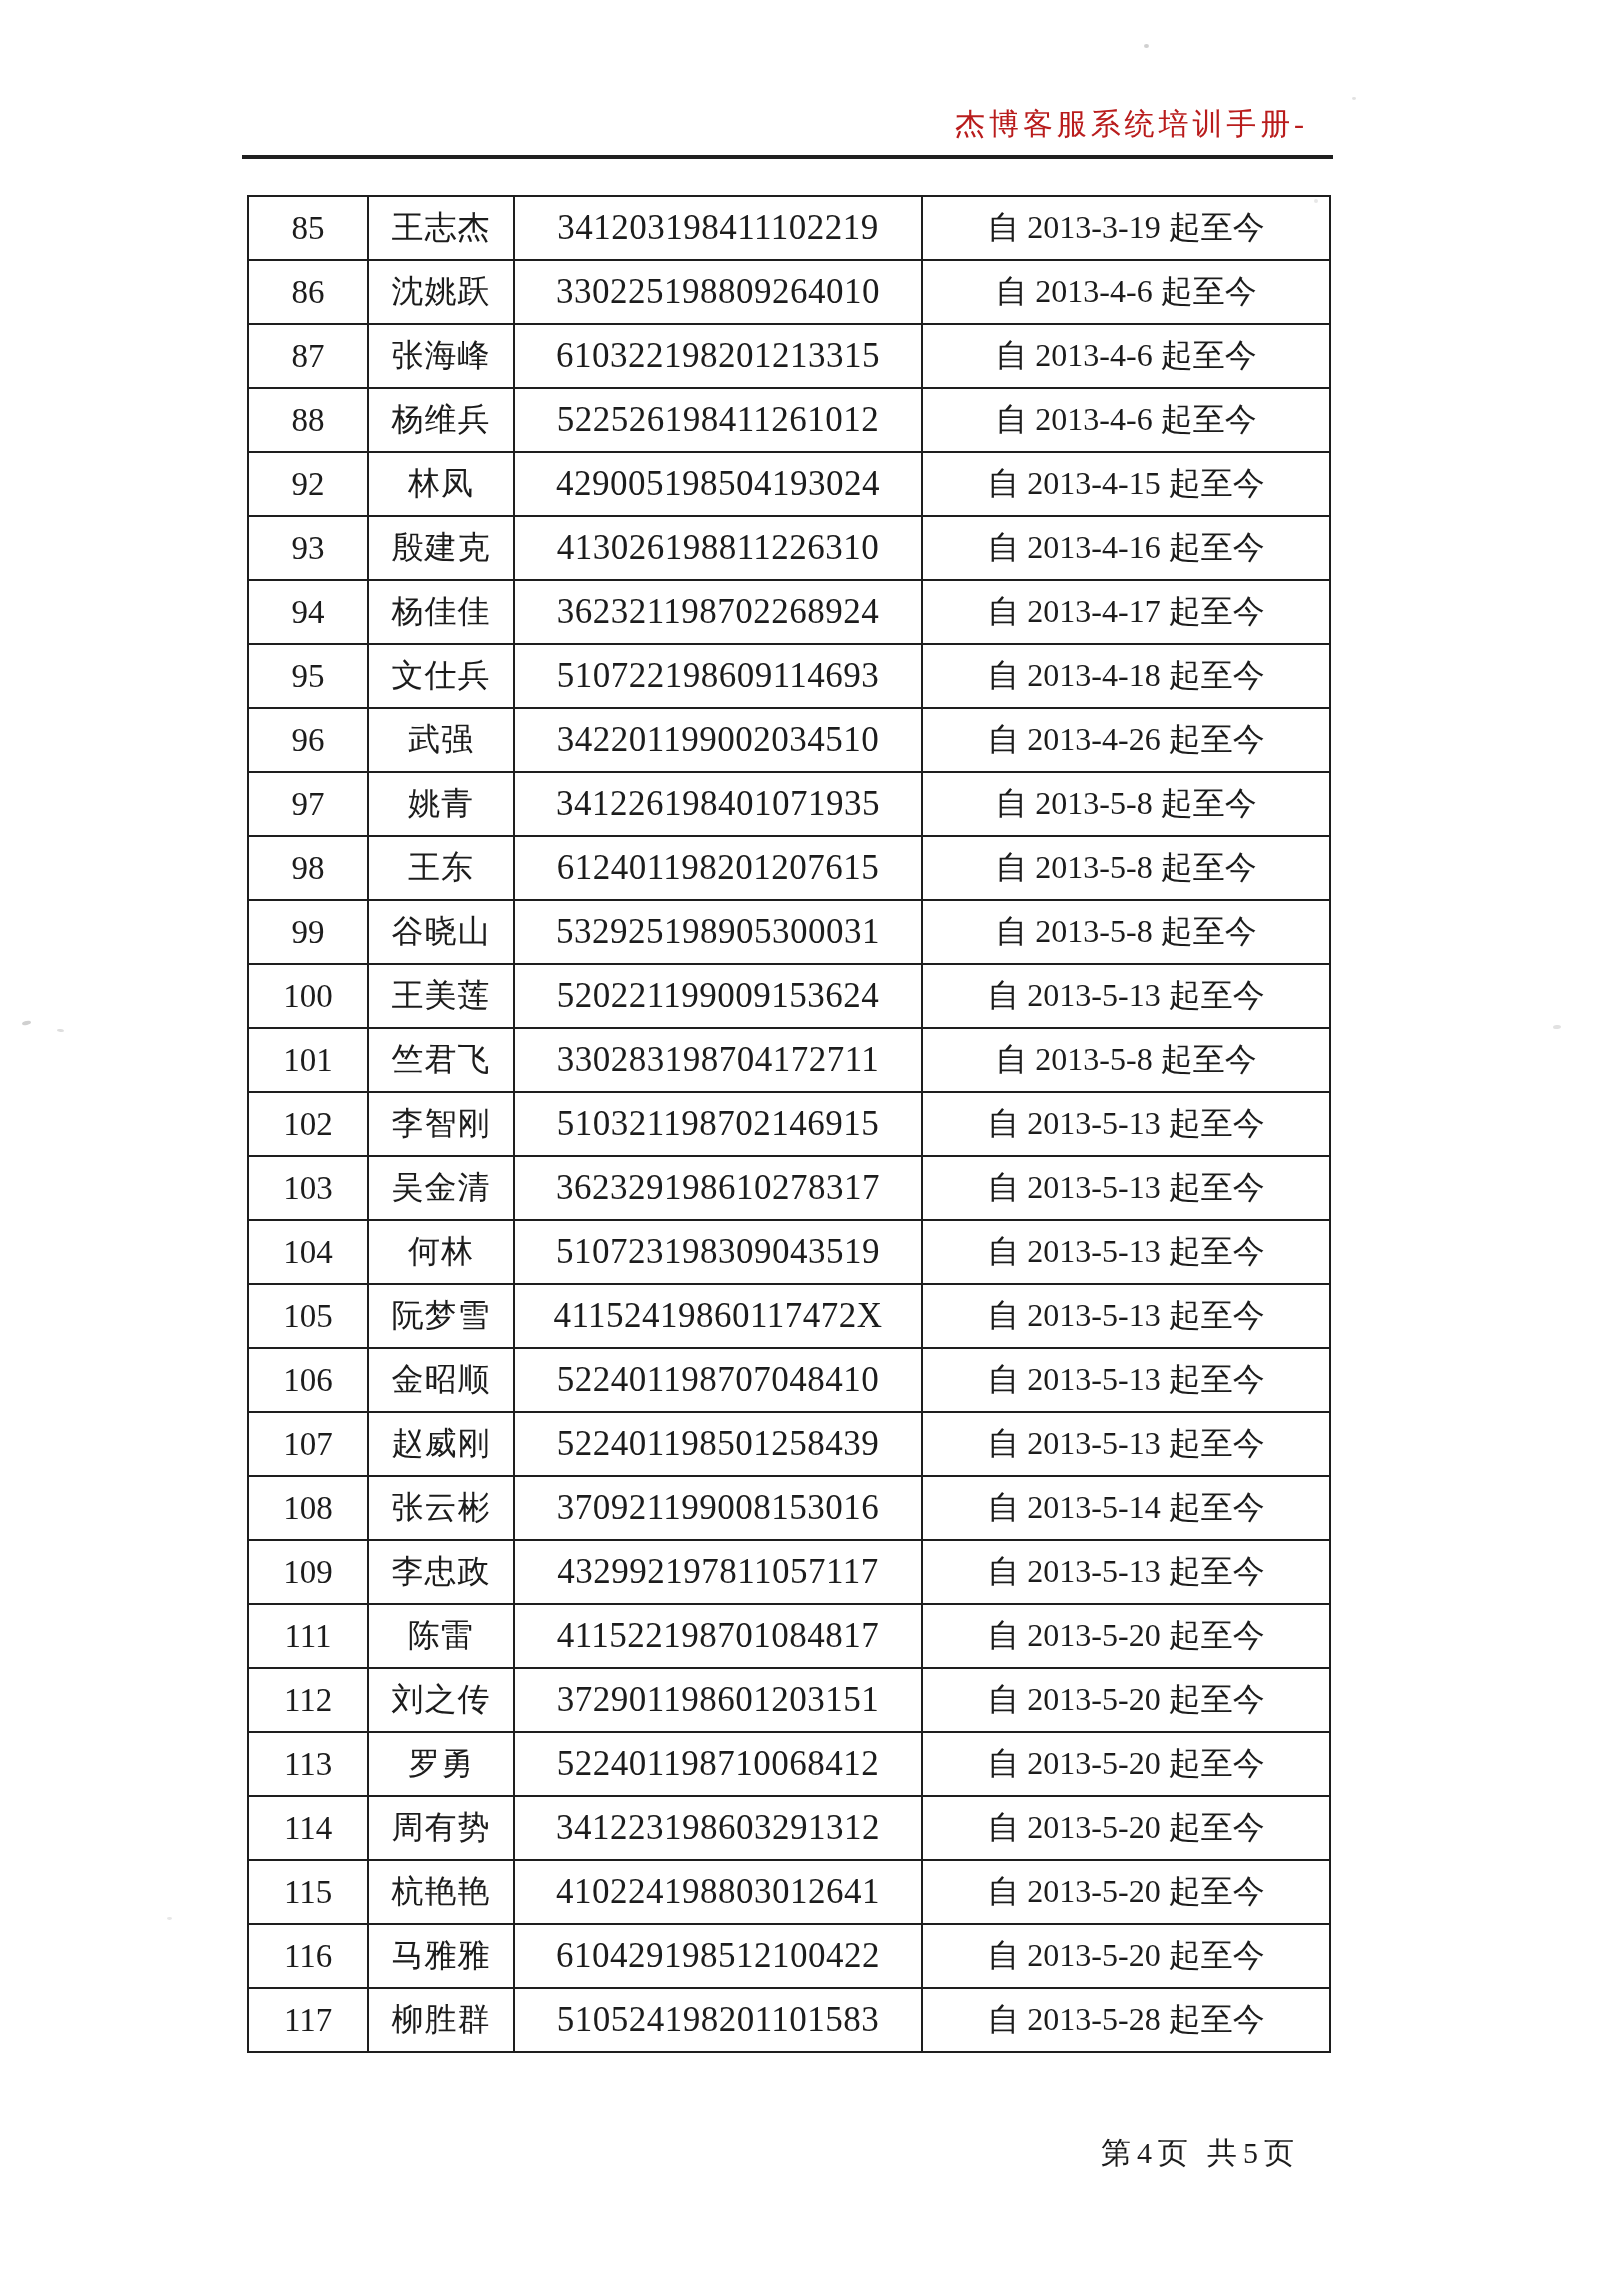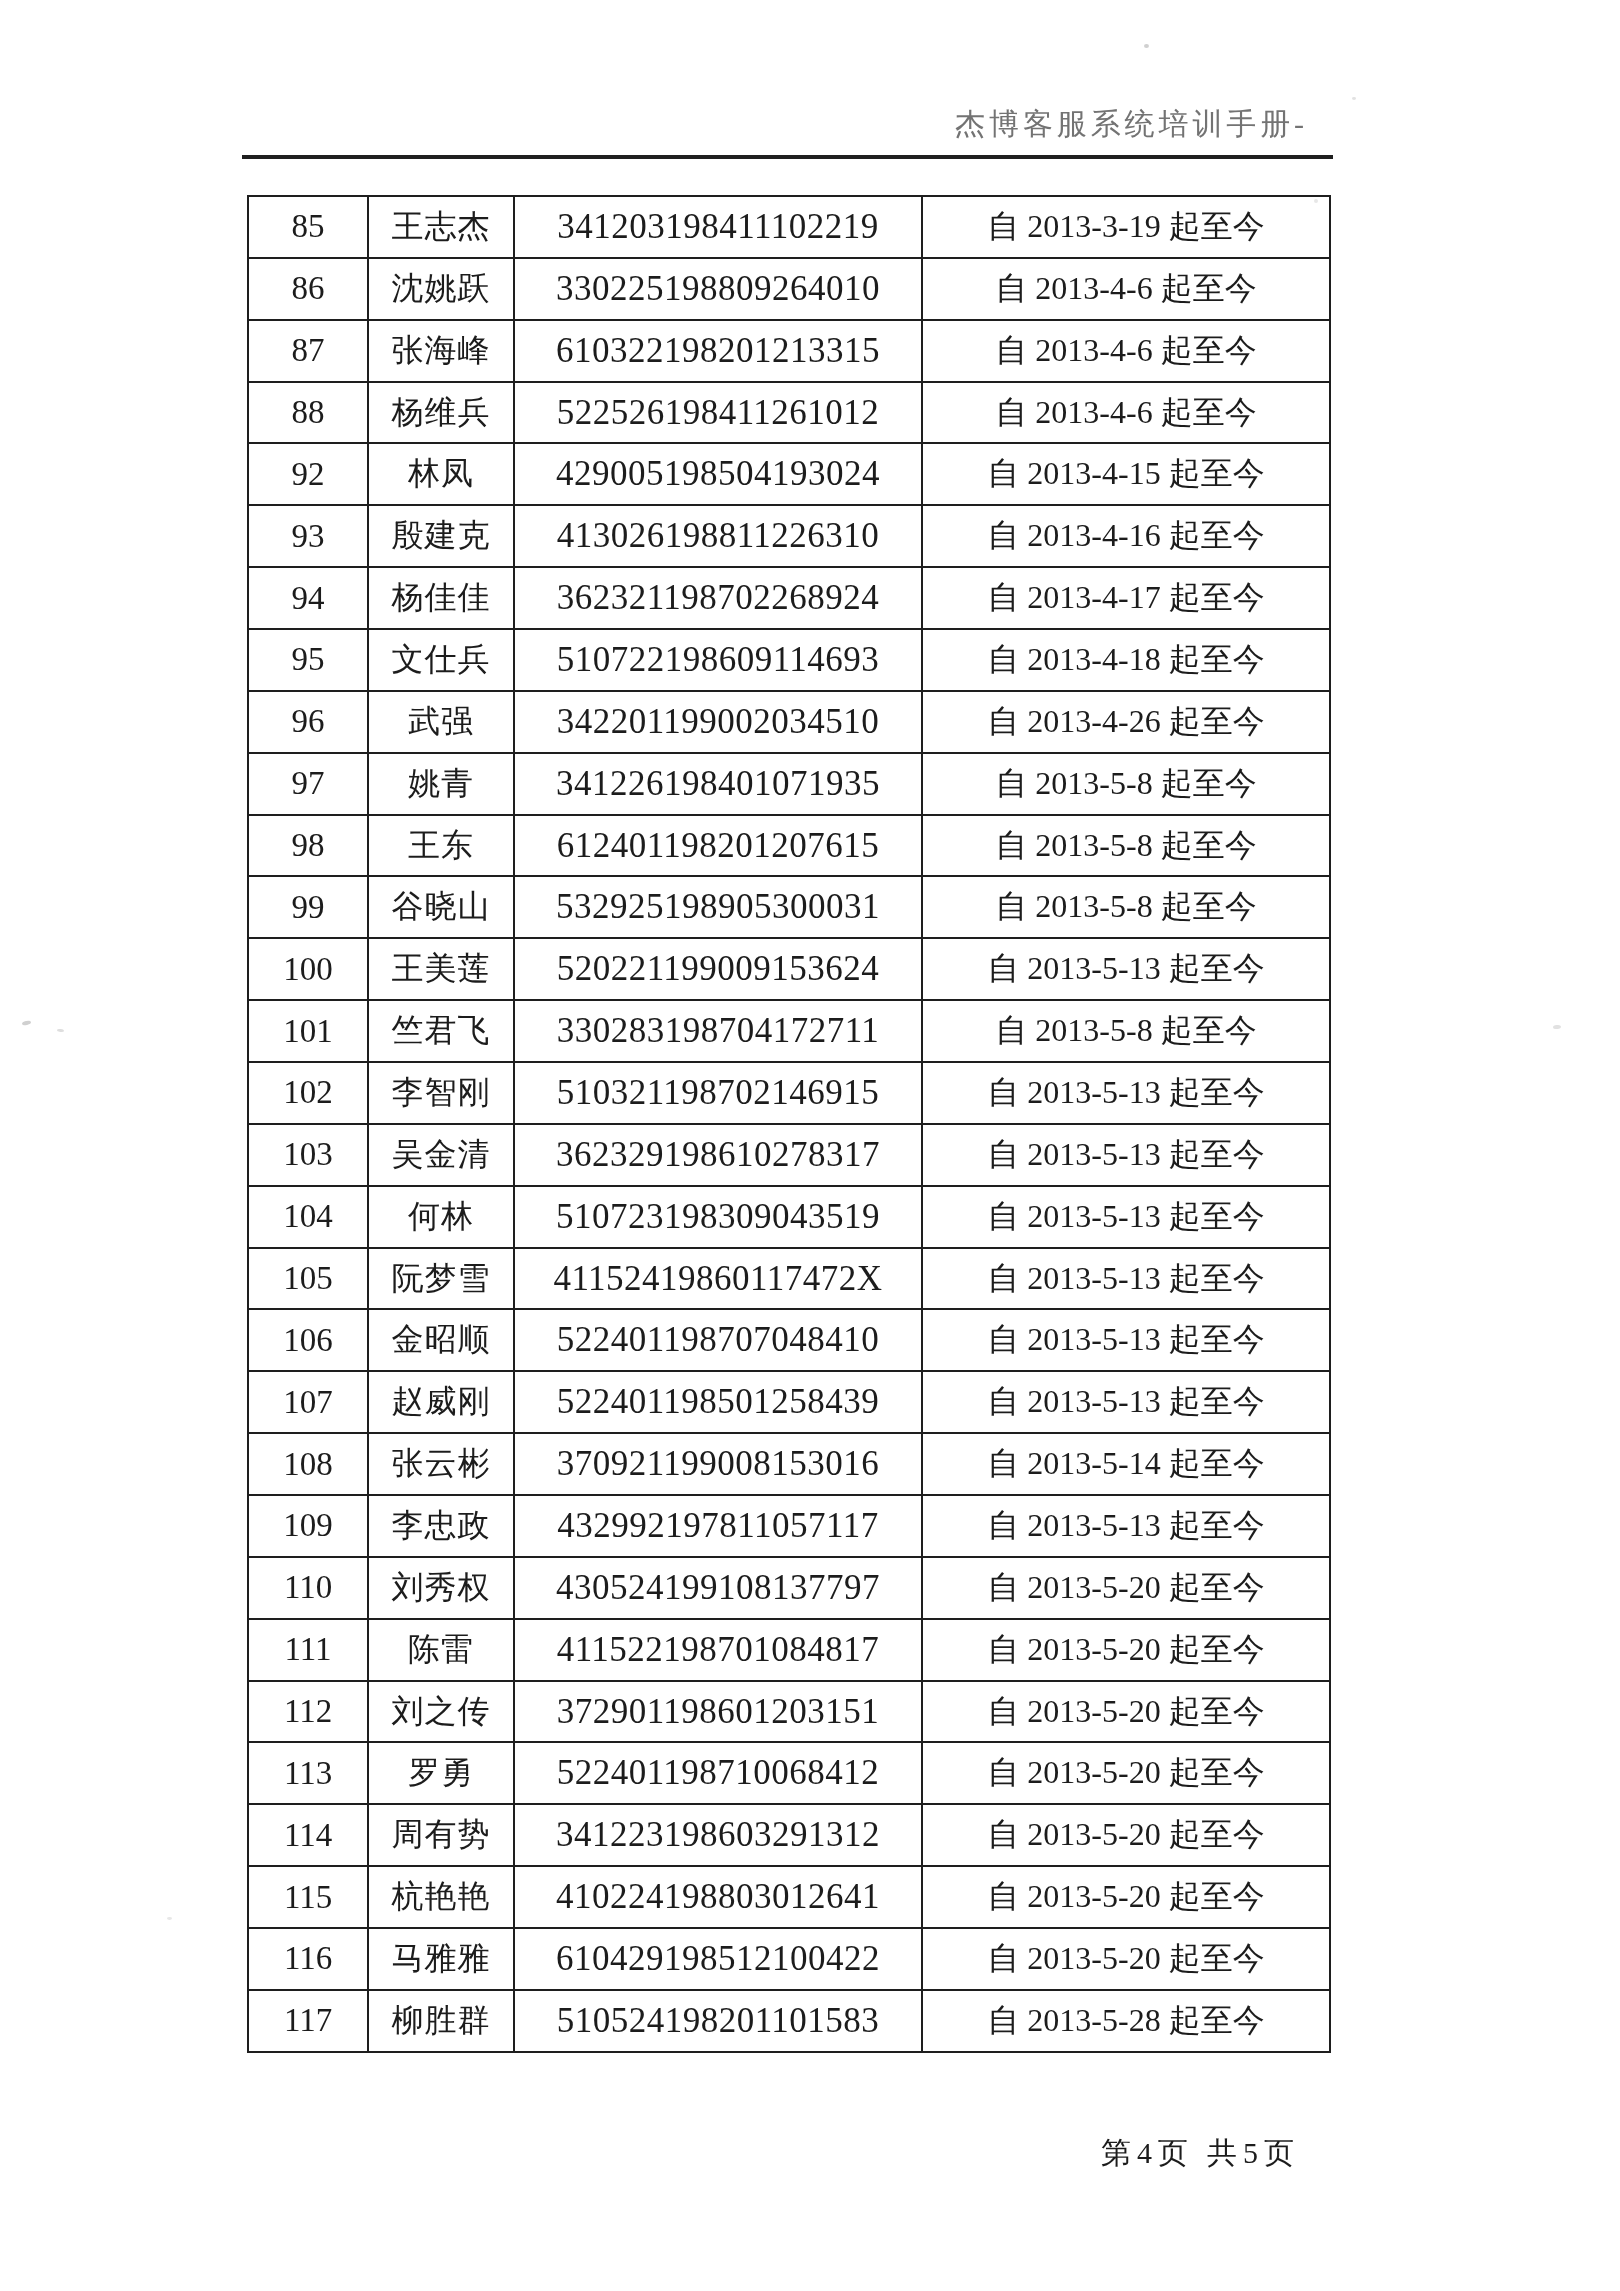--- a/index.html
+++ b/index.html
@@ -17,21 +17,21 @@
     font-family: "Liberation Serif", "DejaVu Serif", serif;
     color: #1c1c1c;
   }
   
   .header-title {
     position: absolute;
     top: 104px;
     right: 312px;
     font-size: 30px;
     letter-spacing: 3.9px;
-    color: #737373;
+    color: #b91c1c;
     white-space: nowrap;
   }
   .header-rule {
     position: absolute;
     top: 155px;
     left: 242px;
     width: 1091px;
     height: 3.9px;
     background: #1f1f1f;
   }
@@ -218,26 +218,20 @@
           <td class="col-id">370921199008153016</td>
           <td class="col-period">自 2013-5-14 起至今</td>
         </tr>
         <tr>
           <td class="col-no">109</td>
           <td class="col-name">李忠政</td>
           <td class="col-id">432992197811057117</td>
           <td class="col-period">自 2013-5-13 起至今</td>
         </tr>
         <tr>
-          <td class="col-no">110</td>
-          <td class="col-name">刘秀权</td>
-          <td class="col-id">430524199108137797</td>
-          <td class="col-period">自 2013-5-20 起至今</td>
-        </tr>
-        <tr>
           <td class="col-no">111</td>
           <td class="col-name">陈雷</td>
           <td class="col-id">411522198701084817</td>
           <td class="col-period">自 2013-5-20 起至今</td>
         </tr>
         <tr>
           <td class="col-no">112</td>
           <td class="col-name">刘之传</td>
           <td class="col-id">372901198601203151</td>
           <td class="col-period">自 2013-5-20 起至今</td>

